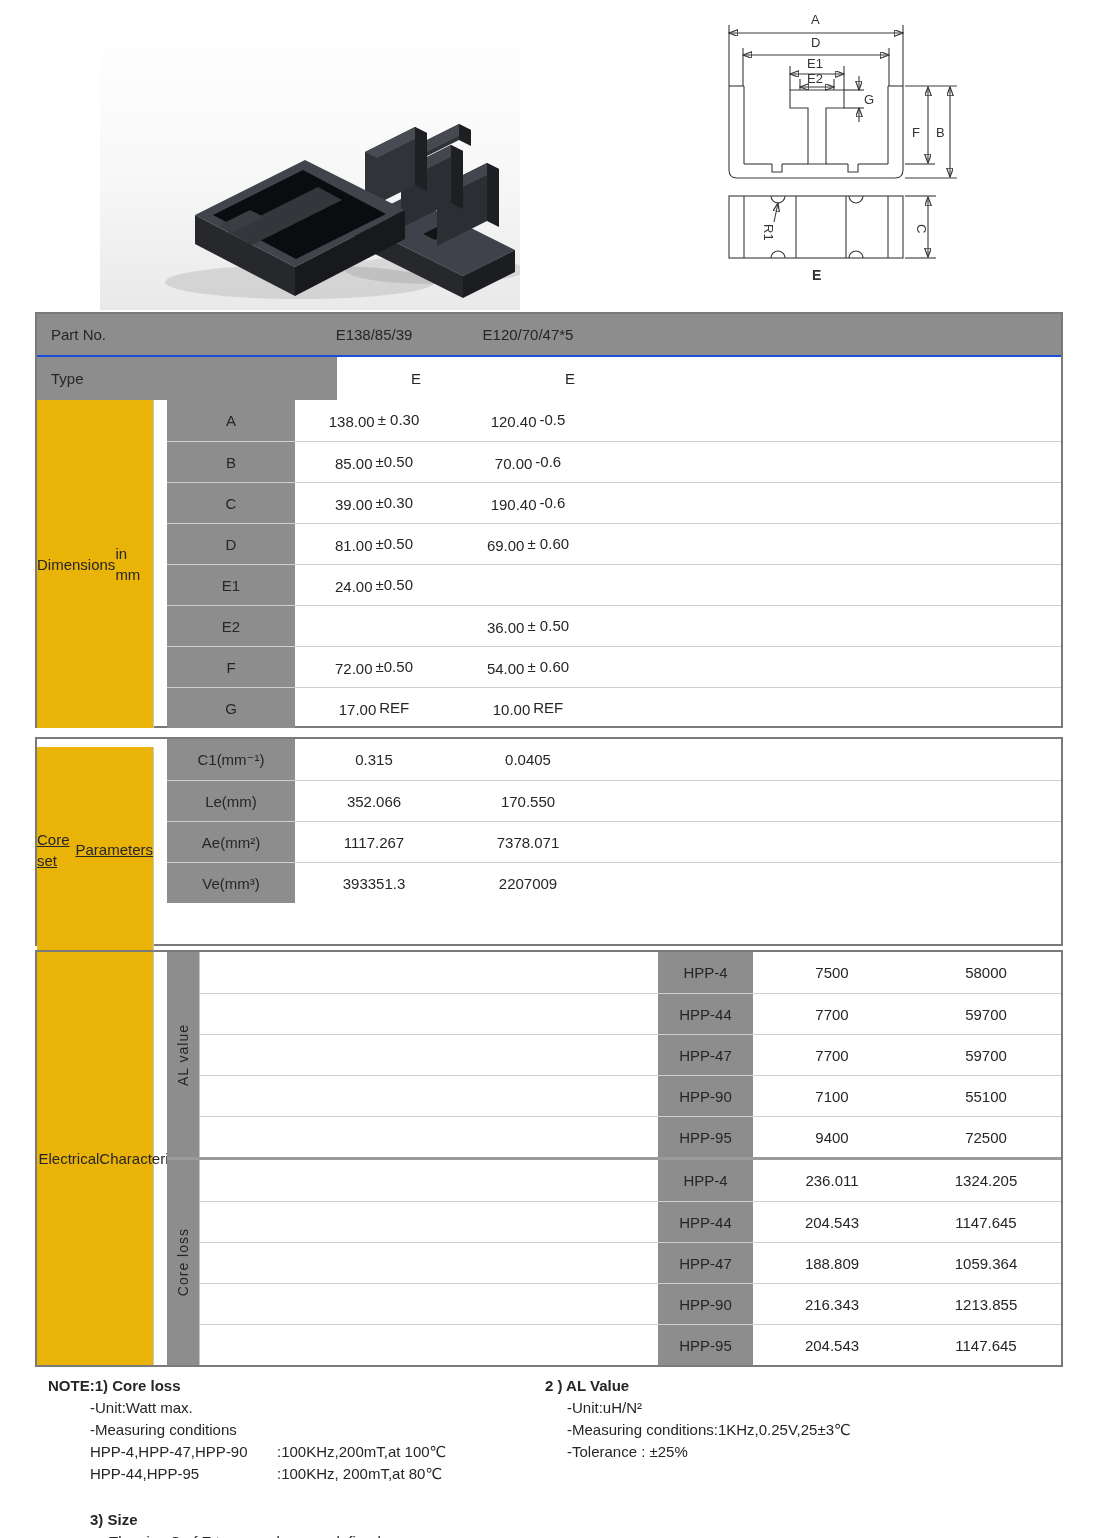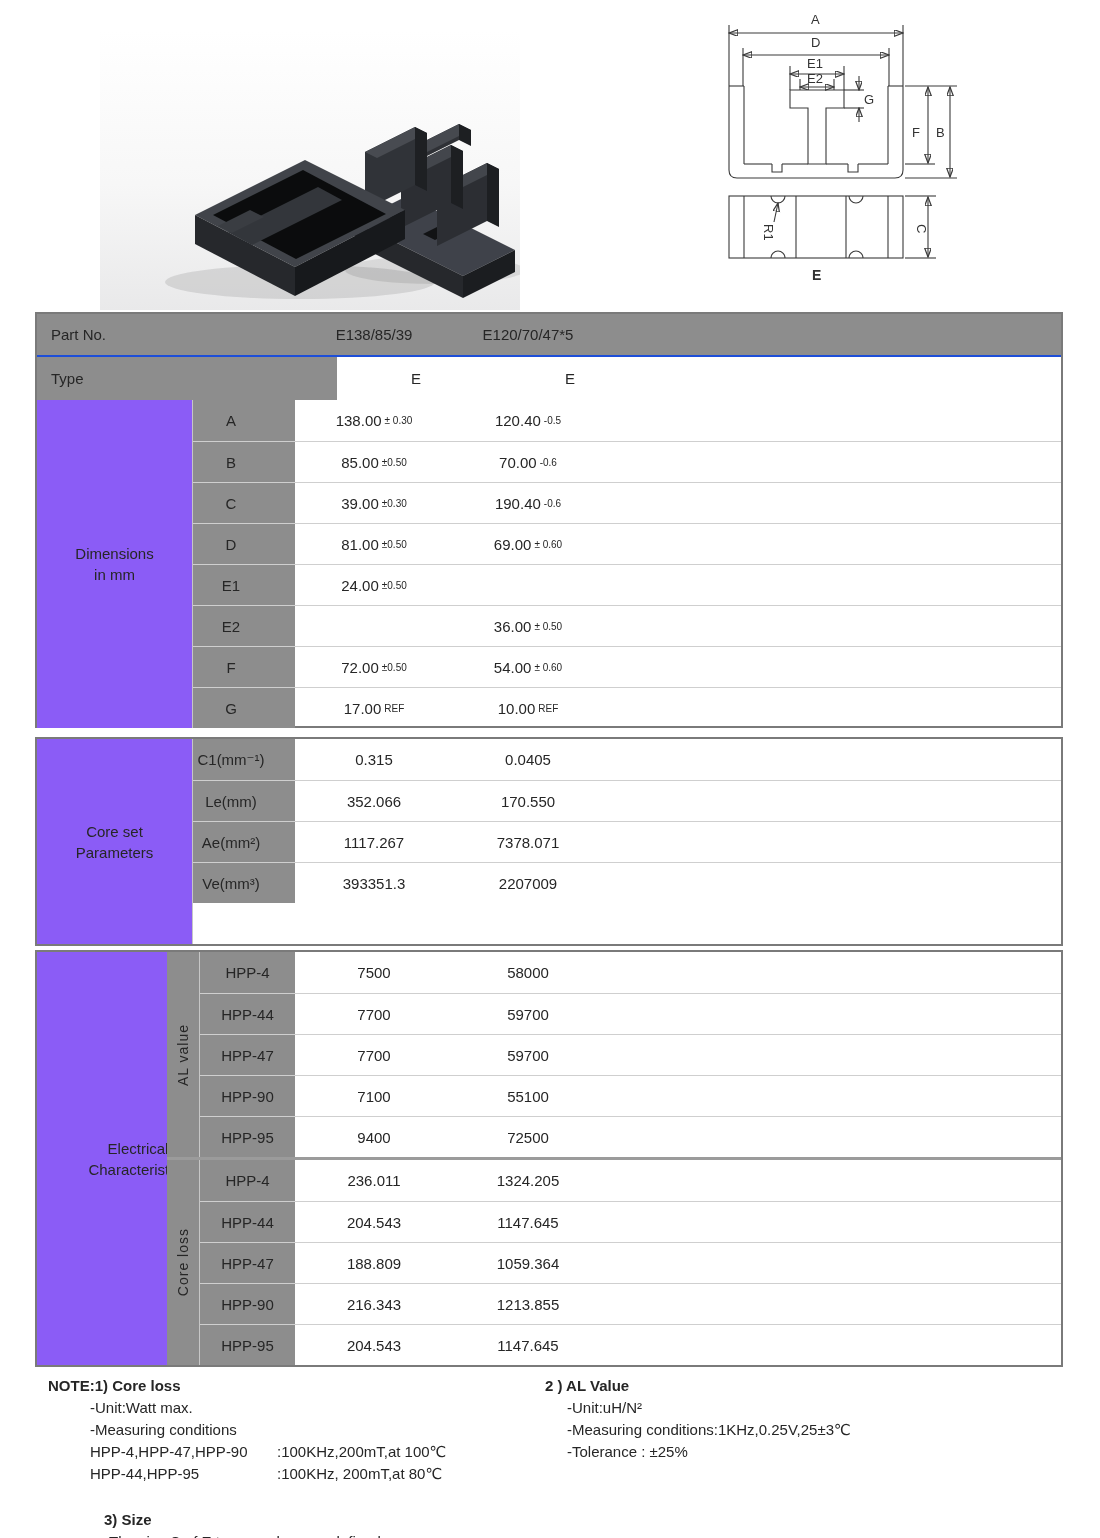--- a/index.html
+++ b/index.html
@@ -16,51 +16,51 @@
   #diagram text { font-size:13px; fill:#333; font-family:"Liberation Sans","DejaVu Sans",sans-serif; }
   #diagram .big { font-size:14px; font-weight:bold; }
   #diagram line, #diagram path, #diagram rect { stroke:#3a3a3a; stroke-width:1.1; fill:none; }
 
   
   .block { left:35px; width:1028px; border:2px solid #7a7a7a; background:#fff; position:absolute; }
   .gray { background:#8d8d8d; }
   .trow { display:flex; align-items:center; height:41px; }
   .rows > .trow { border-top:1px solid #cfcfcf; }
   .rows > .trow:first-child { border-top:none; }
-  .mainlabel { position:absolute; left:0; width:156px; background:#8b5cf6;
-    border-right:1px solid #c6c6c6; display:flex; flex-direction:column;
+  .mainlabel { position:absolute; left:0; width:117px; background:#eab308;
+    border-right:1px solid #c6c6c6; display:flex; flex-direction:row;
     justify-content:center; align-items:center; font-size:15px; line-height:21px; }
   .subcell { width:128px; height:100%; background:#8d8d8d; display:flex;
     align-items:center; justify-content:center; font-size:15px; flex:none; }
   .vcell { width:158px; text-align:center; font-size:15px; flex:none; }
   .vcell.c2 { width:150px; }
-  .tol { font-size:10px; margin-left:3px; vertical-align:2px; letter-spacing:0; }
+  .tol { font-size:15px; margin-left:3px; vertical-align:2px; letter-spacing:0; }
   #hdr-row { height:43px; display:flex; align-items:center; background:#8d8d8d;
     border-bottom:2px solid #1d4ed8; font-size:15px; }
   #hdr-label { width:258px; padding-left:14px; flex:none; }
   #type-row { height:43px; display:flex; align-items:center; font-size:15px; }
   #type-label { width:300px; height:100%; display:flex; align-items:center;
     padding-left:14px; flex:none; }
   .ind { margin-left:130px; }           
-  .ind3 { margin-left:163px; }          
+  .ind3 { margin-left:163px;justify-content:flex-end; }          
   .subcell.hpp { width:95px; }
   .rotcell { position:absolute; left:130px; width:33px; background:#8d8d8d;
     border-right:1px solid #c6c6c6; display:flex; align-items:center; justify-content:center; }
   .rotcell span { writing-mode:vertical-rl; transform:rotate(180deg); font-size:14px;
     letter-spacing:1px; white-space:nowrap; }
   #elec-divider { position:absolute; left:130px; right:0; top:205px; height:3px; background:#9b9b9b; }
 
   
   .notes { font-size:15px; line-height:22px; }
   .notes .title { font-weight:bold; }
   .notes .sub { margin-left:42px; }
   .condrow { display:flex; margin-left:42px; }
   .condrow .names { width:187px; flex:none; }
   #size-note { margin-top:24px; }
-  #size-note .title { margin-left:56px; }
+  #size-note .title { margin-left:42px; }
   #size-note .line { margin-left:56px; }
 </style>
 </head>
 <body>
 
 <div id="photo" class="abs">
   <svg width="420" height="280" viewBox="0 0 420 280">
     <ellipse cx="200" cy="252" rx="135" ry="17" fill="rgba(0,0,0,0.10)"></ellipse>
     <ellipse cx="335" cy="240" rx="90" ry="14" fill="rgba(0,0,0,0.09)"></ellipse>
 
@@ -230,21 +230,21 @@
     </div>
     <div class="trow ind">
       <div class="subcell">G</div>
       <div class="vcell"><span>17.00</span><span class="tol">REF</span></div>
       <div class="vcell c2"><span>10.00</span><span class="tol">REF</span></div>
     </div>
   </div>
 </div>
 
 <div class="block" style="top:737px; height:209px;">
-  <div class="mainlabel" style="top:0; height:205px;">
+  <div class="mainlabel" style="top:8px; height:205px;text-decoration:underline;">
     <div>Core set</div>
     <div>Parameters</div>
   </div>
   <div class="rows">
     <div class="trow ind">
       <div class="subcell">C1(mm⁻¹)</div>
       <div class="vcell">0.315</div>
       <div class="vcell c2">0.0405</div>
     </div>
     <div class="trow ind">

